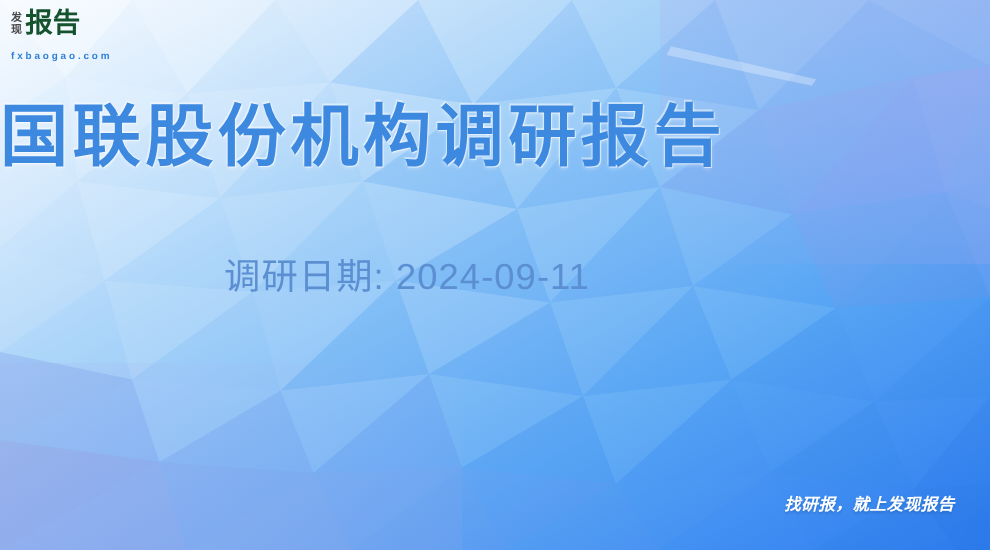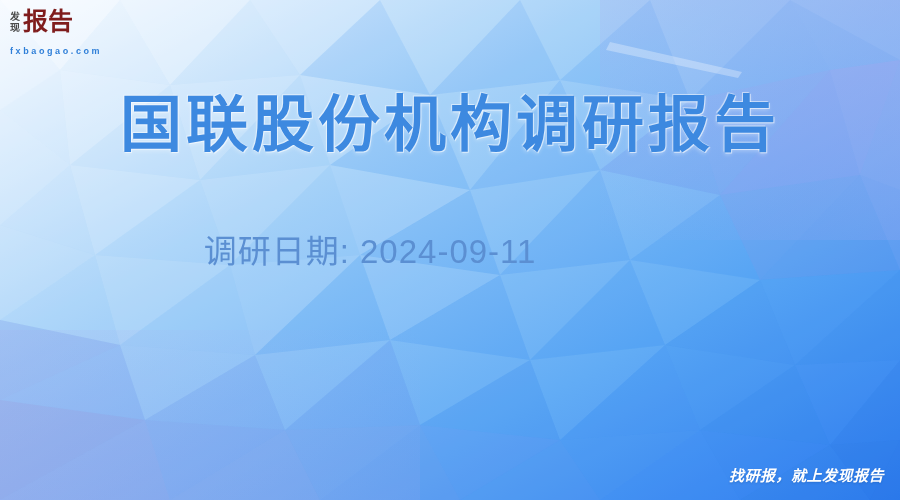--- a/index.html
+++ b/index.html
@@ -55,40 +55,39 @@
     font-size: 10px;
     line-height: 11px;
     color: #4a4a4a;
     font-weight: 700;
     letter-spacing: 0;
   }
   .logo-main {
     font-size: 25px;
     line-height: 26px;
     font-weight: 800;
-    color: #7f1d1d;
+    color: #14532d;
     letter-spacing: 0px;
   }
   .logo-domain {
     margin-top: 12px;
     font-size: 9px;
     line-height: 10px;
     font-weight: 700;
     color: #2f7fd8;
     letter-spacing: 2.6px;
     font-family: "Liberation Sans", "DejaVu Sans", sans-serif;
   }
 
   
   .title-wrap {
     position: absolute;
     left: 0;
     top: 88px;
     width: 900px;
-    text-align: center;
   }
   .main-title {
     margin: 0;
     font-size: 62px;
     line-height: 74px;
     font-weight: 800;
     color: #3d89e0;
     letter-spacing: 4px;
     text-shadow:
        0 0 1px rgba(255,255,255,0.85),
@@ -111,21 +110,21 @@
     color: #5b8fd2;
     letter-spacing: 1px;
     white-space: nowrap;
   }
 
   
   .tagline {
     position: absolute;
     right: 16px;
     bottom: 14px;
-    margin: 0;
+    margin: 16px;
     font-size: 15px;
     line-height: 20px;
     font-weight: 700;
     font-style: italic;
     color: #ffffff;
     letter-spacing: 0.5px;
     white-space: nowrap;
     text-shadow: 0 1px 2px rgba(20,70,140,0.30);
   }
 </style>

